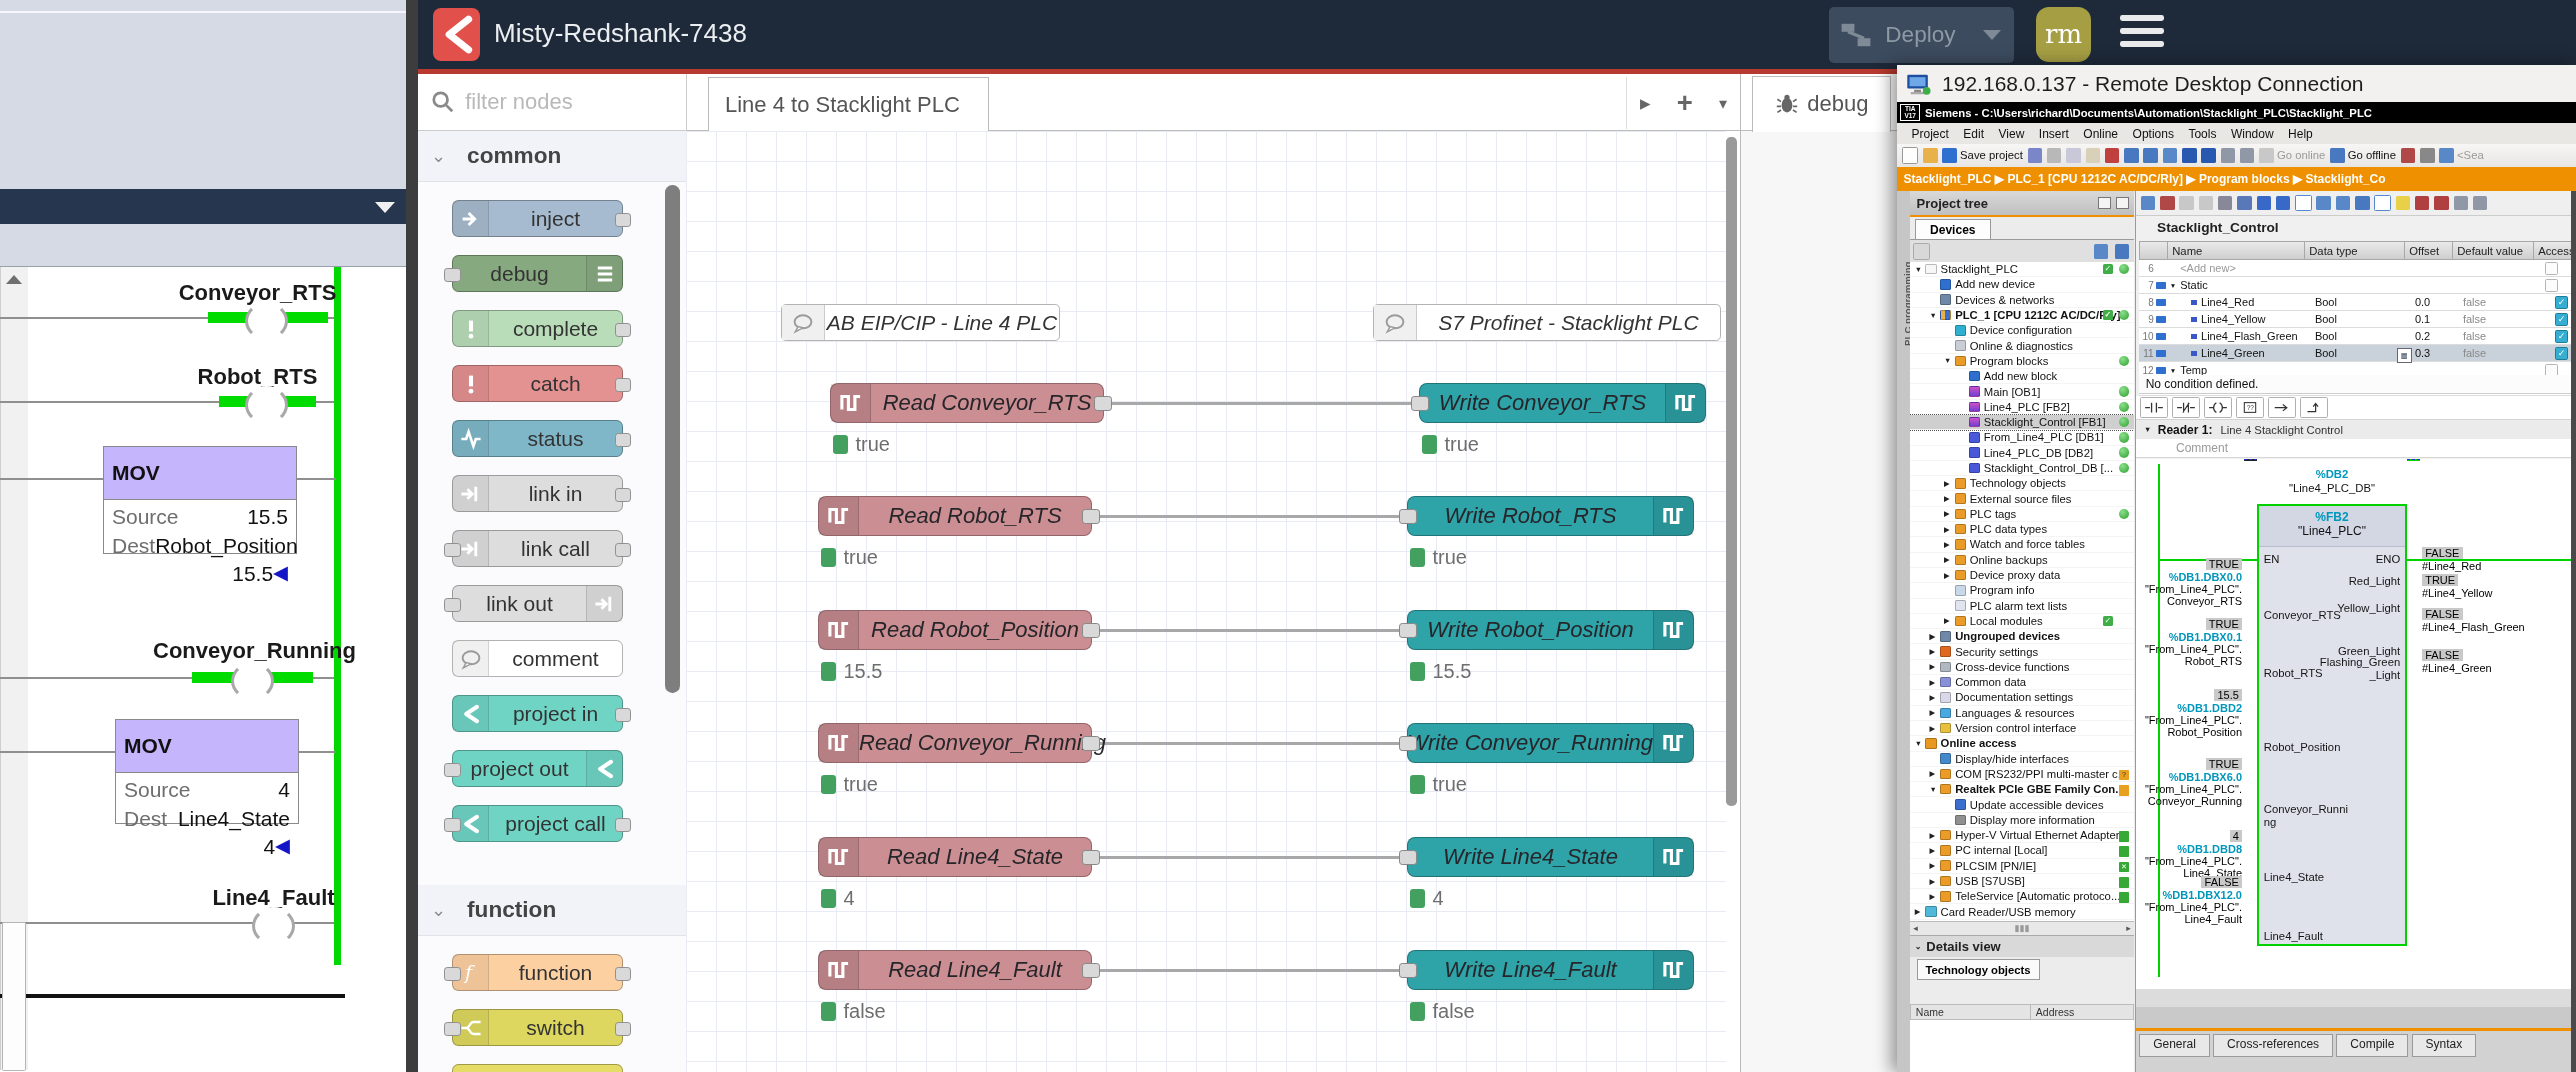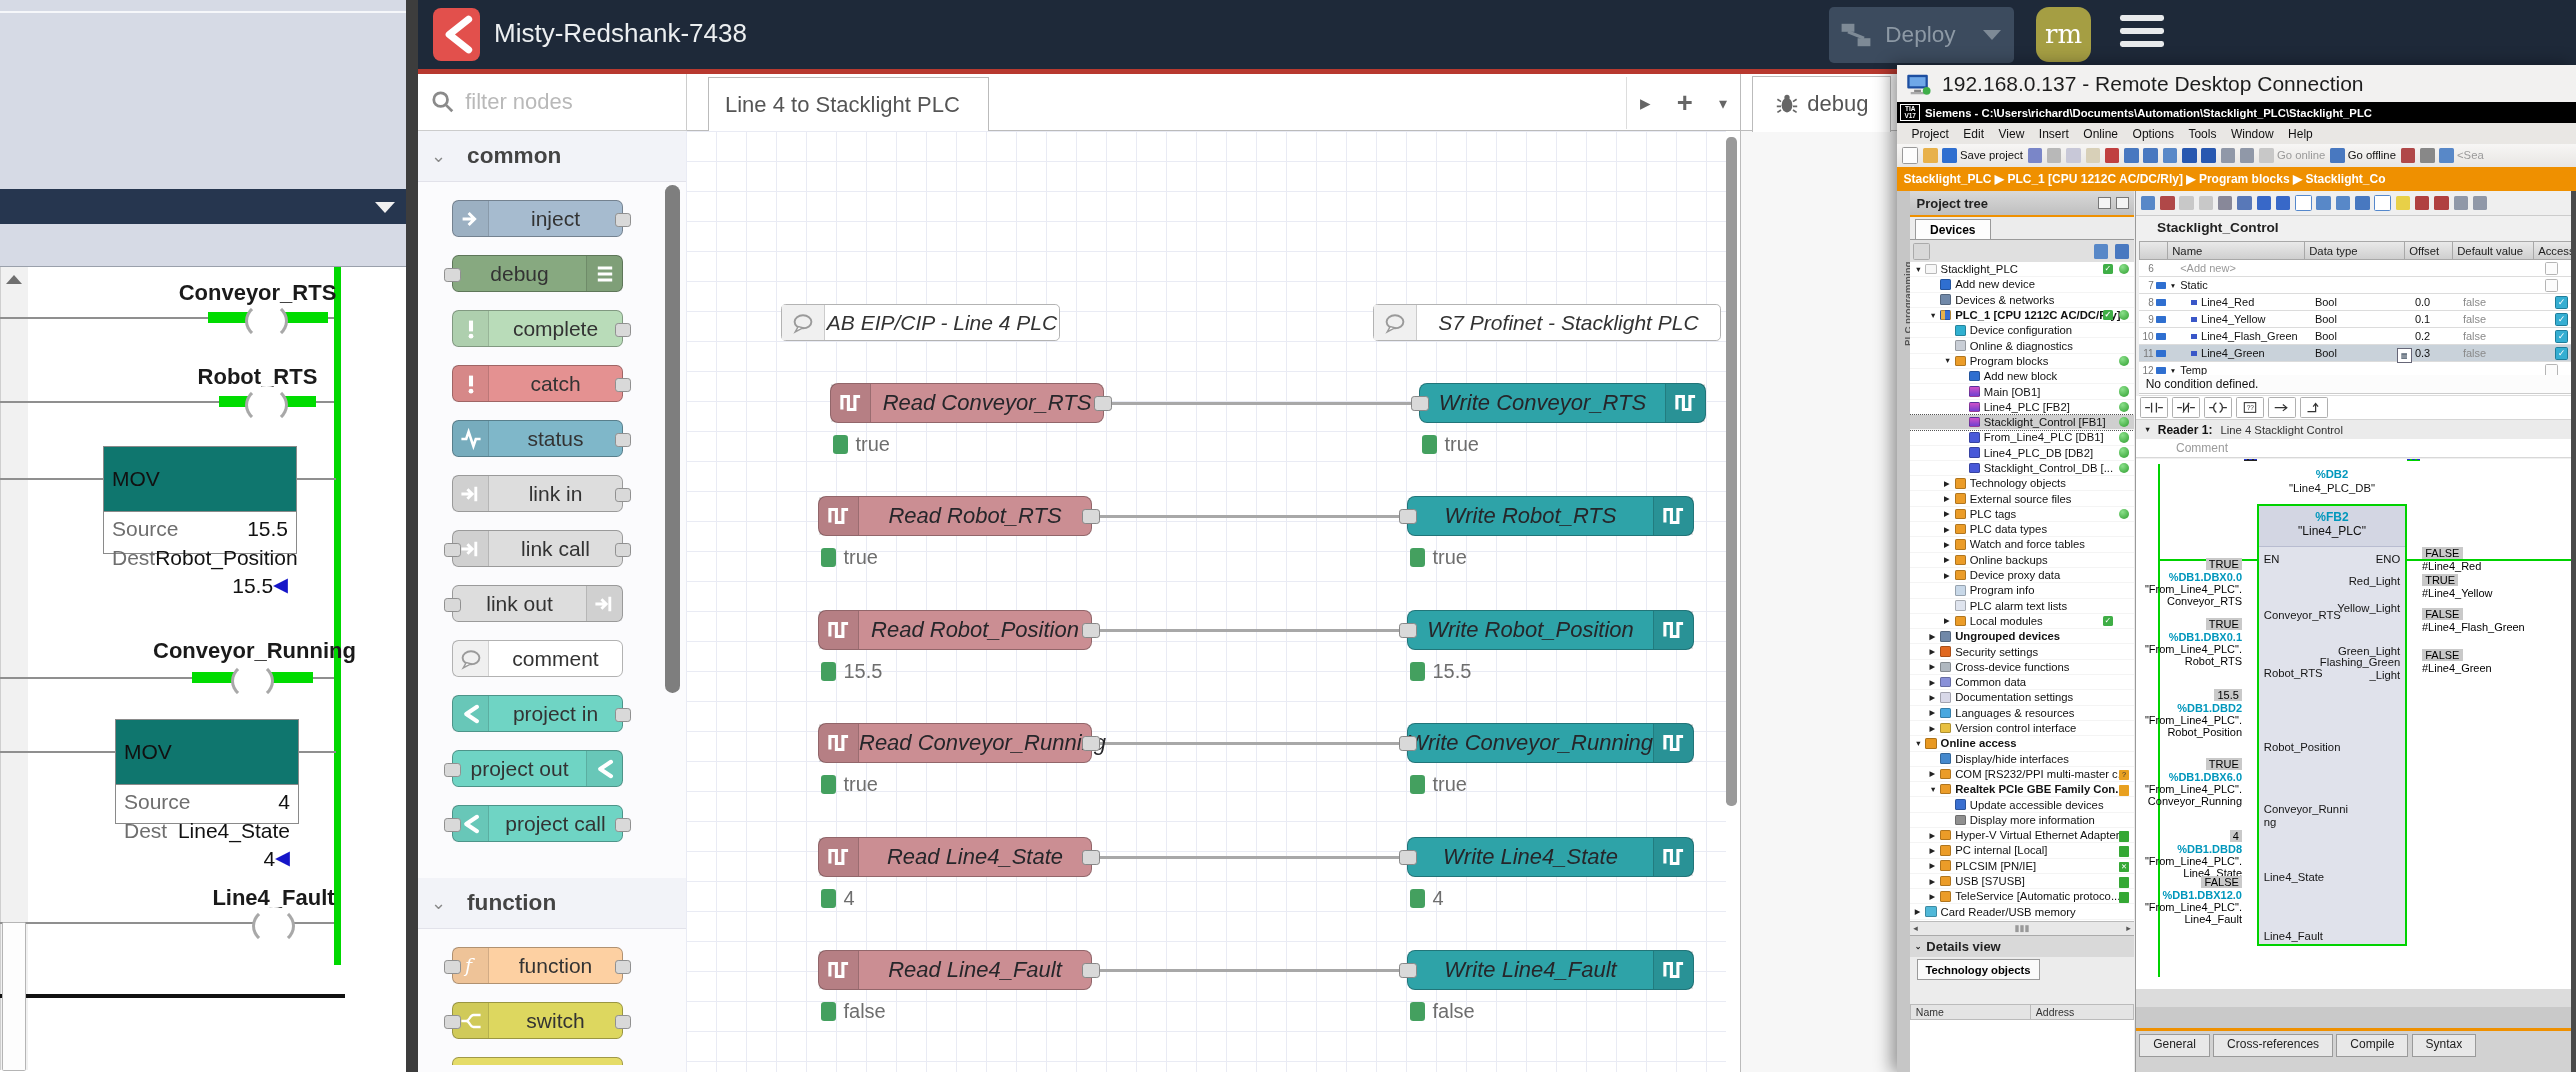--- a/index.html
+++ b/index.html
@@ -14,21 +14,21 @@
   #lwin .navband .tri{position:absolute;right:18px;top:13px;width:0;height:0;
       border-left:10.5px solid transparent;border-right:10.5px solid transparent;border-top:11.3px solid #f0f0f0;}
   #lcanvas{left:0;top:266px;width:413px;height:807px;background:#fff;border-top:1.6px solid #9aa0ab;}
   .rail{left:334px;top:0px;width:7.3px;height:698px;background:#00d800;}
   .rungline{height:1.6px;background:#8f8f8f;}
   .rlabel{font-size:22px;font-weight:600;color:#1a1a1a;text-align:center;width:177px;}
   .pad{height:11.3px;background:#00dc00;}
   .coil{width:37px;height:32px;border:3.2px solid #a8a8a8;border-top-color:transparent;border-bottom-color:transparent;
         border-radius:50%;background:#fff;}
   .movbox{background:#fff;border:1.6px solid #8a8a8a;font-size:21px;color:#111;}
-  .movbox .mh{background:#0f766e;border-bottom:1.6px solid #8a8a8a;font-weight:normal;padding:19px 8px;height:26px;line-height:26px;}
+  .movbox .mh{background:#c4b5fd;border-bottom:1.6px solid #8a8a8a;font-weight:bold;padding:13px 8px;height:26px;line-height:26px;}
   .movbox .mrow{display:flex;justify-content:space-between;padding:4.8px 8px 0 8px;}
   .movbox .mlab{color:#6e6e6e;}
   .movbox .mval{text-align:right;}
   .bluearr{color:#1515c8;font-size:19.4px;line-height:21px;}
   .endline{left:0;top:994px;width:345px;height:4px;background:#111;}
   .lsb{left:371px;top:1.6px;width:27.4px;height:803px;background:#f1f1f1;border-left:1.6px solid #cfcfcf;}
   .lsb .up{position:absolute;left:5.6px;top:8px;width:0;height:0;border-left:8px solid transparent;border-right:8px solid transparent;border-bottom:9.7px solid #6f6f6f;}
   .lsb .thumb{position:absolute;left:1.6px;top:655px;width:22.6px;height:147px;background:#fdfdfd;border:0.8px solid #b5b5b5;border-radius:1.6px;}
   #wdiv{left:406px;top:0;width:13px;height:1073px;background:#3d3d3d;}
 
@@ -53,21 +53,21 @@
         font-size:22px;color:#555;display:flex;align-items:center;padding-left:16px;box-sizing:border-box;}
   .tabctl{left:1626px;top:77px;width:113px;height:52px;border-left:1.6px solid #ddd;display:flex;align-items:center;justify-content:space-around;color:#666;}
   .tabctl .t1{font-size:21px;} .tabctl .t2{font-size:27.4px;font-weight:bold;} .tabctl .t3{font-size:16px;}
 
   
   #palette{left:418px;top:131px;width:268px;height:942px;background:#fbfbfd;border-right:1.6px solid #ccc;overflow:hidden;}
   .pcat{height:50px;background:#f2f3f8;border-bottom:1.6px solid #e2e2ea;display:flex;align-items:center;}
   .pcat .chev{color:#8a8a8a;font-size:18px;margin-left:13px;}
   .pcat .clabel{font-weight:bold;font-size:22.6px;color:#444;margin-left:21px;}
   .pitems{padding-bottom:11.3px;}
-  .pnode{position:relative;margin:18px 0 1px 34px;width:171px;height:37px;border-radius:6.5px;
+  .pnode{position:relative;margin:18px 0 8px 34px;width:171px;height:37px;border-radius:6.5px;
          border:1.6px solid rgba(0,0,0,.30);display:flex;overflow:visible;box-sizing:border-box;}
   .pnode.rev{flex-direction:row-reverse;}
   .pnode .nic{width:35px;background:rgba(0,0,0,.06);display:flex;align-items:center;justify-content:center;flex:none;}
   .pnode:not(.rev) .nic{border-right:0.8px solid rgba(0,0,0,.12);}
   .pnode.rev .nic{border-left:0.8px solid rgba(0,0,0,.12);}
   .pnode .plabel{flex:1;display:flex;align-items:center;justify-content:center;font-size:21px;color:#333;white-space:nowrap;}
   .pnode .port{display:none;position:absolute;top:12px;width:14.5px;height:12px;background:#d9d9d9;border:1.6px solid #909090;border-radius:3.2px;}
   .pnode.has-pl .port.pl{display:block;left:-9px;}
   .pnode.has-pr .port.pr{display:block;right:-9px;}
   .pnode svg g{display:none;}

